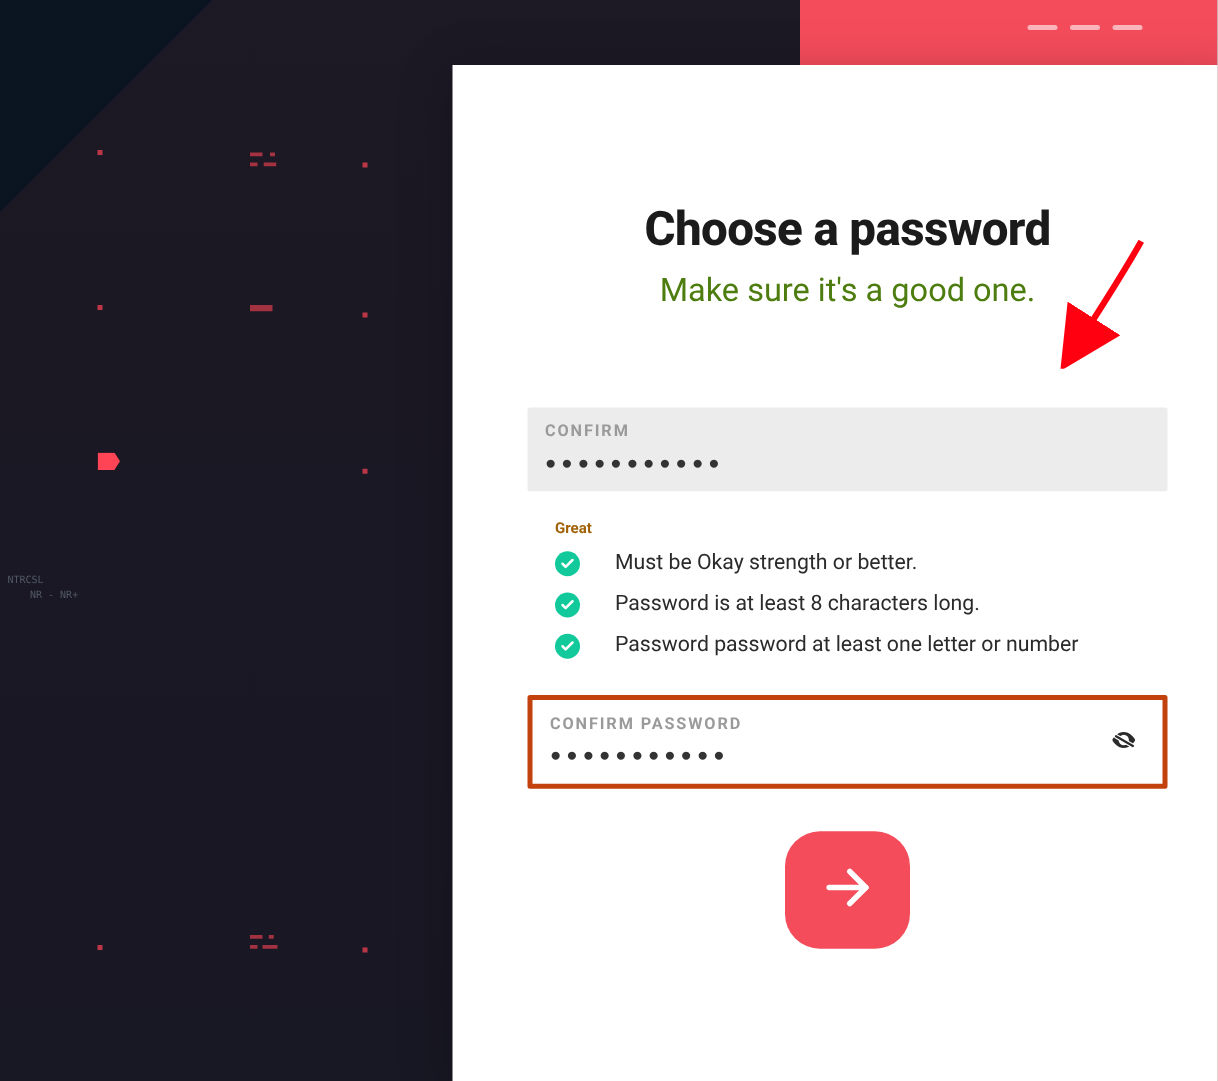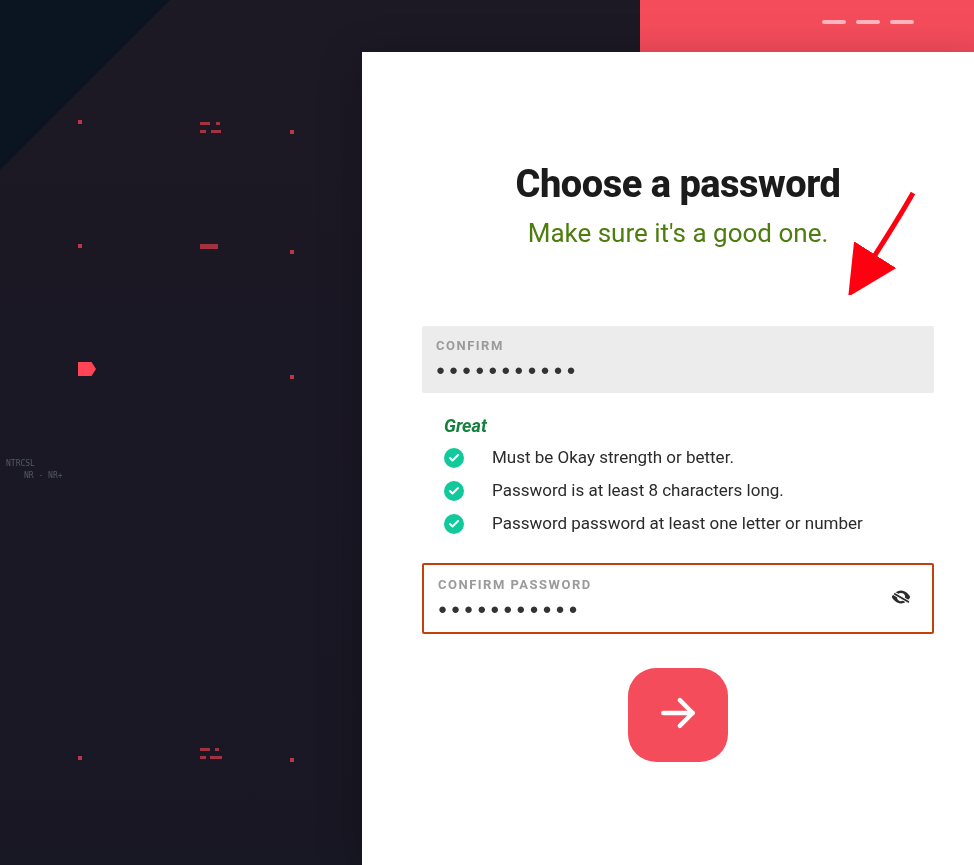--- a/index.html
+++ b/index.html
@@ -77,21 +77,21 @@
 
   .field {
     margin-top: 78px;
     background: #ececec;
     border-radius: 2px;
     padding: 12px 14px 14px 14px;
   }
   .field.confirm {
     margin-top: 28px;
     background: #ffffff;
-    border: 2px solid #c2410c;
+    border: 4px solid #c2410c;
     position: relative;
   }
   .field-label {
     font-size: 13px;
     letter-spacing: 1.5px;
     font-weight: 700;
     color: #9a9a9a;
   }
   .field-input {
     margin-top: 8px;
@@ -117,24 +117,23 @@
     border: none;
     cursor: pointer;
     padding: 0;
   }
 
   .strength {
     margin-top: 22px;
     padding-left: 22px;
   }
   .strength-title {
-    color: #15803d;
+    color: #a16207;
     font-weight: 700;
-    font-size: 18px;
-    font-style: italic;
+    font-size: 12px;
   }
   .check-row {
     display: flex;
     align-items: flex-start;
     gap: 28px;
     margin-top: 10px;
   }
   .check-row .ico {
     flex: 0 0 20px;
     width: 20px; height: 20px;

